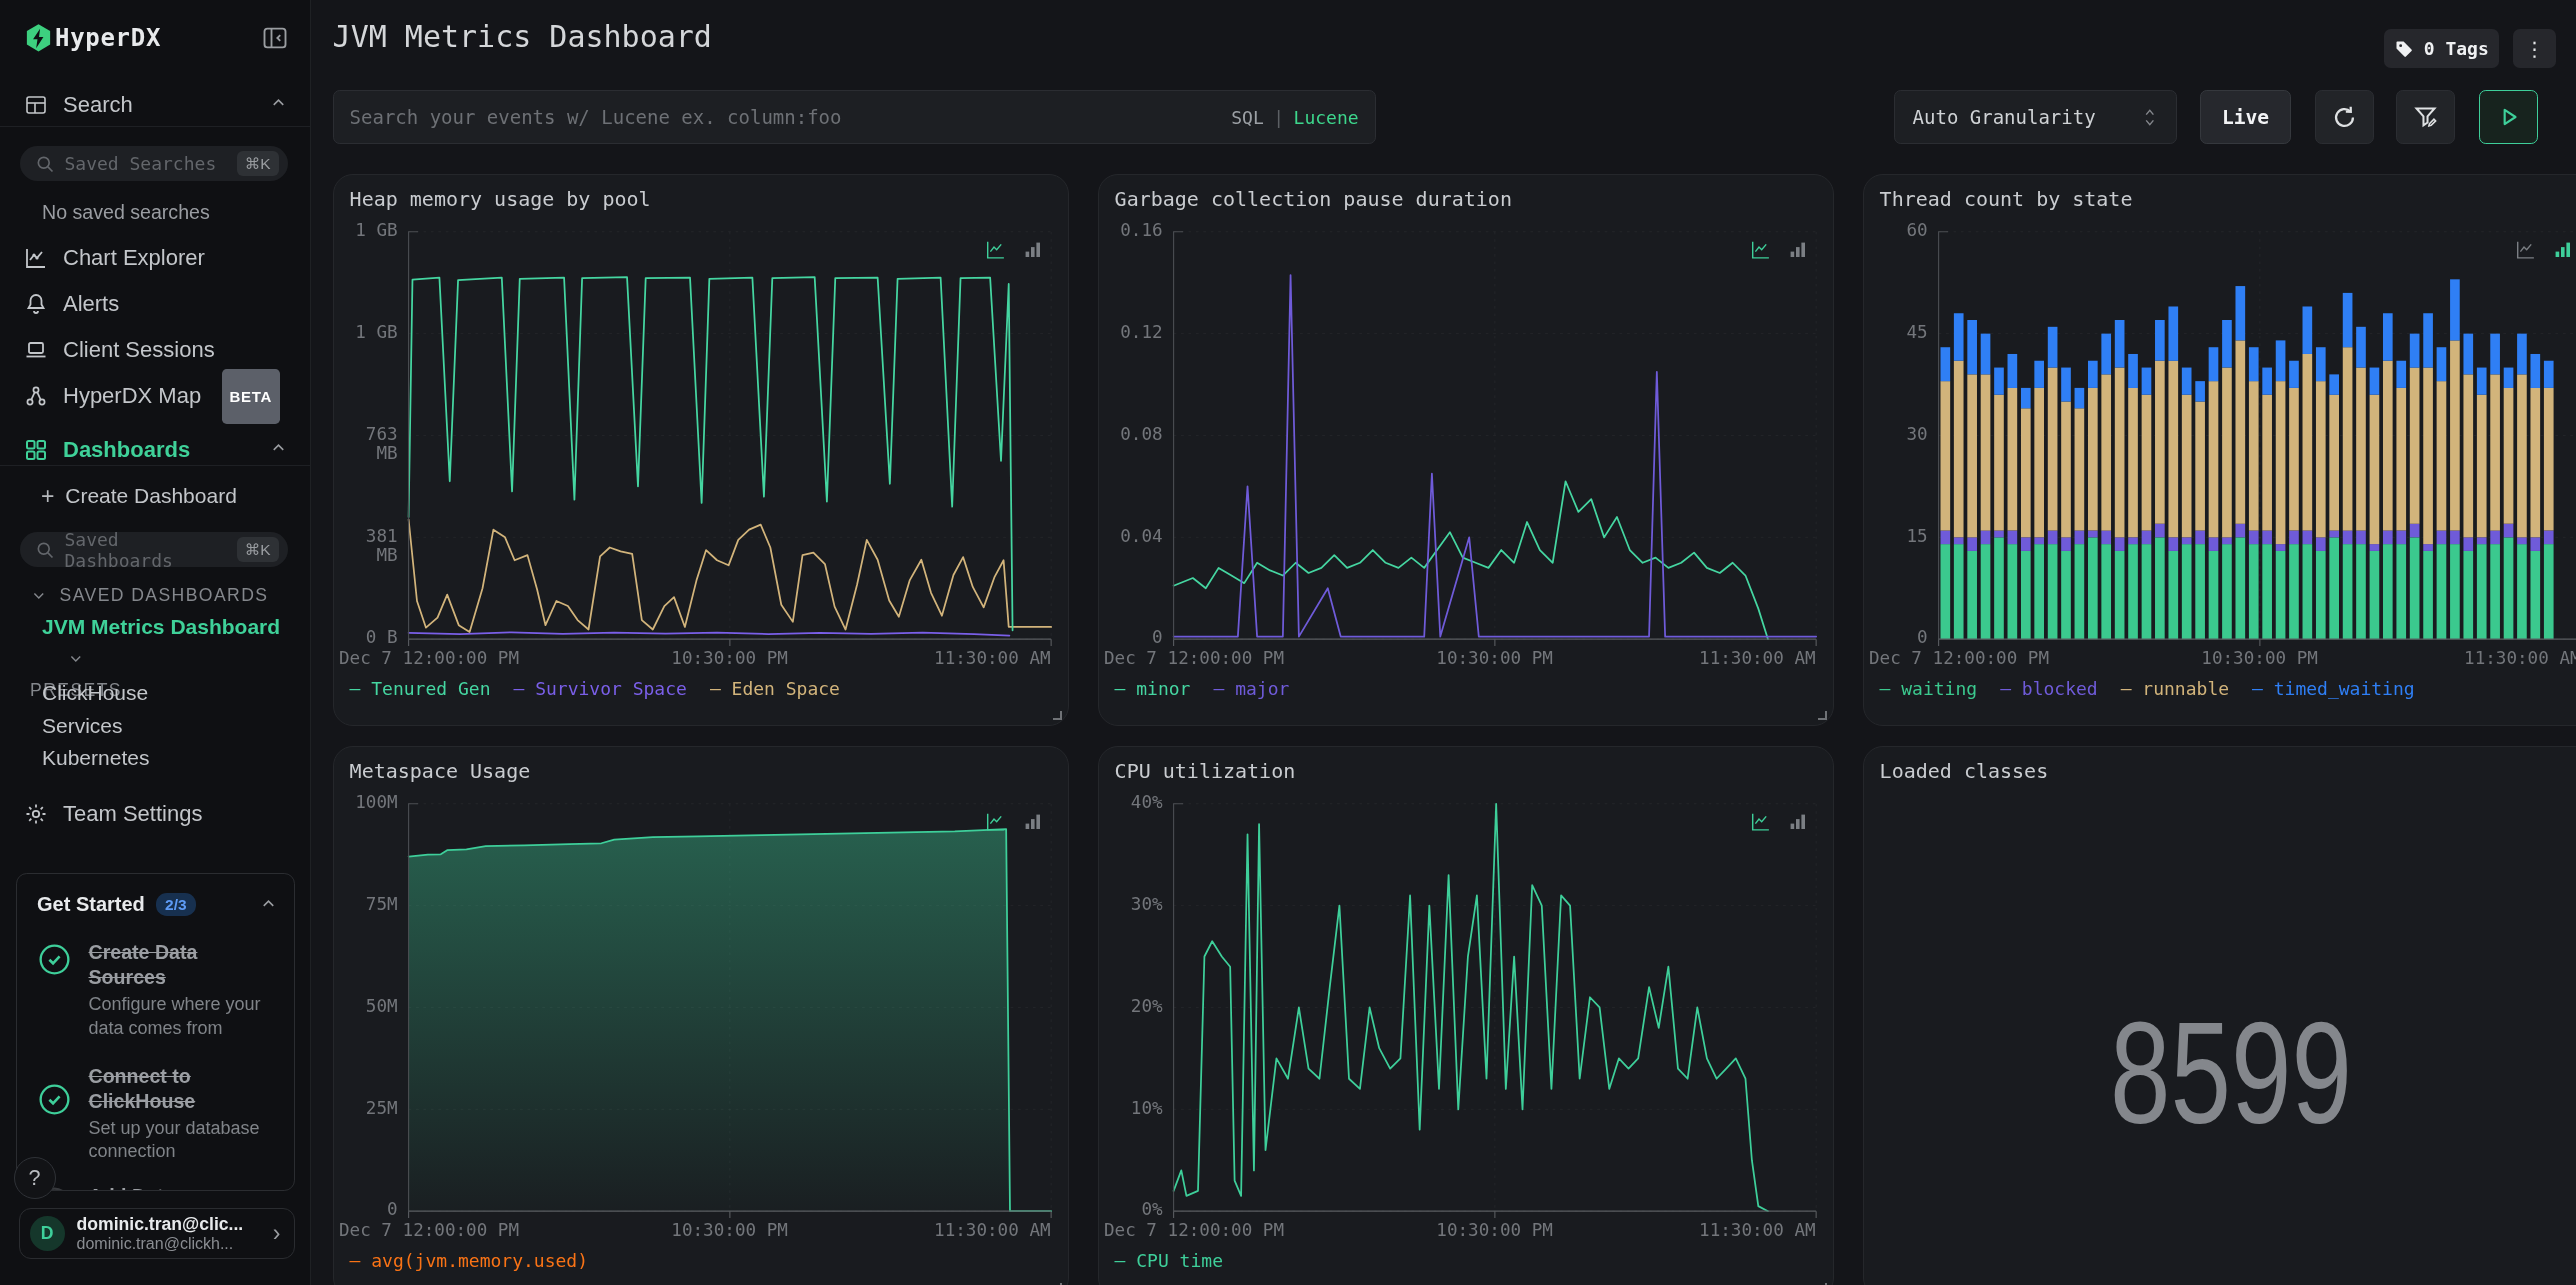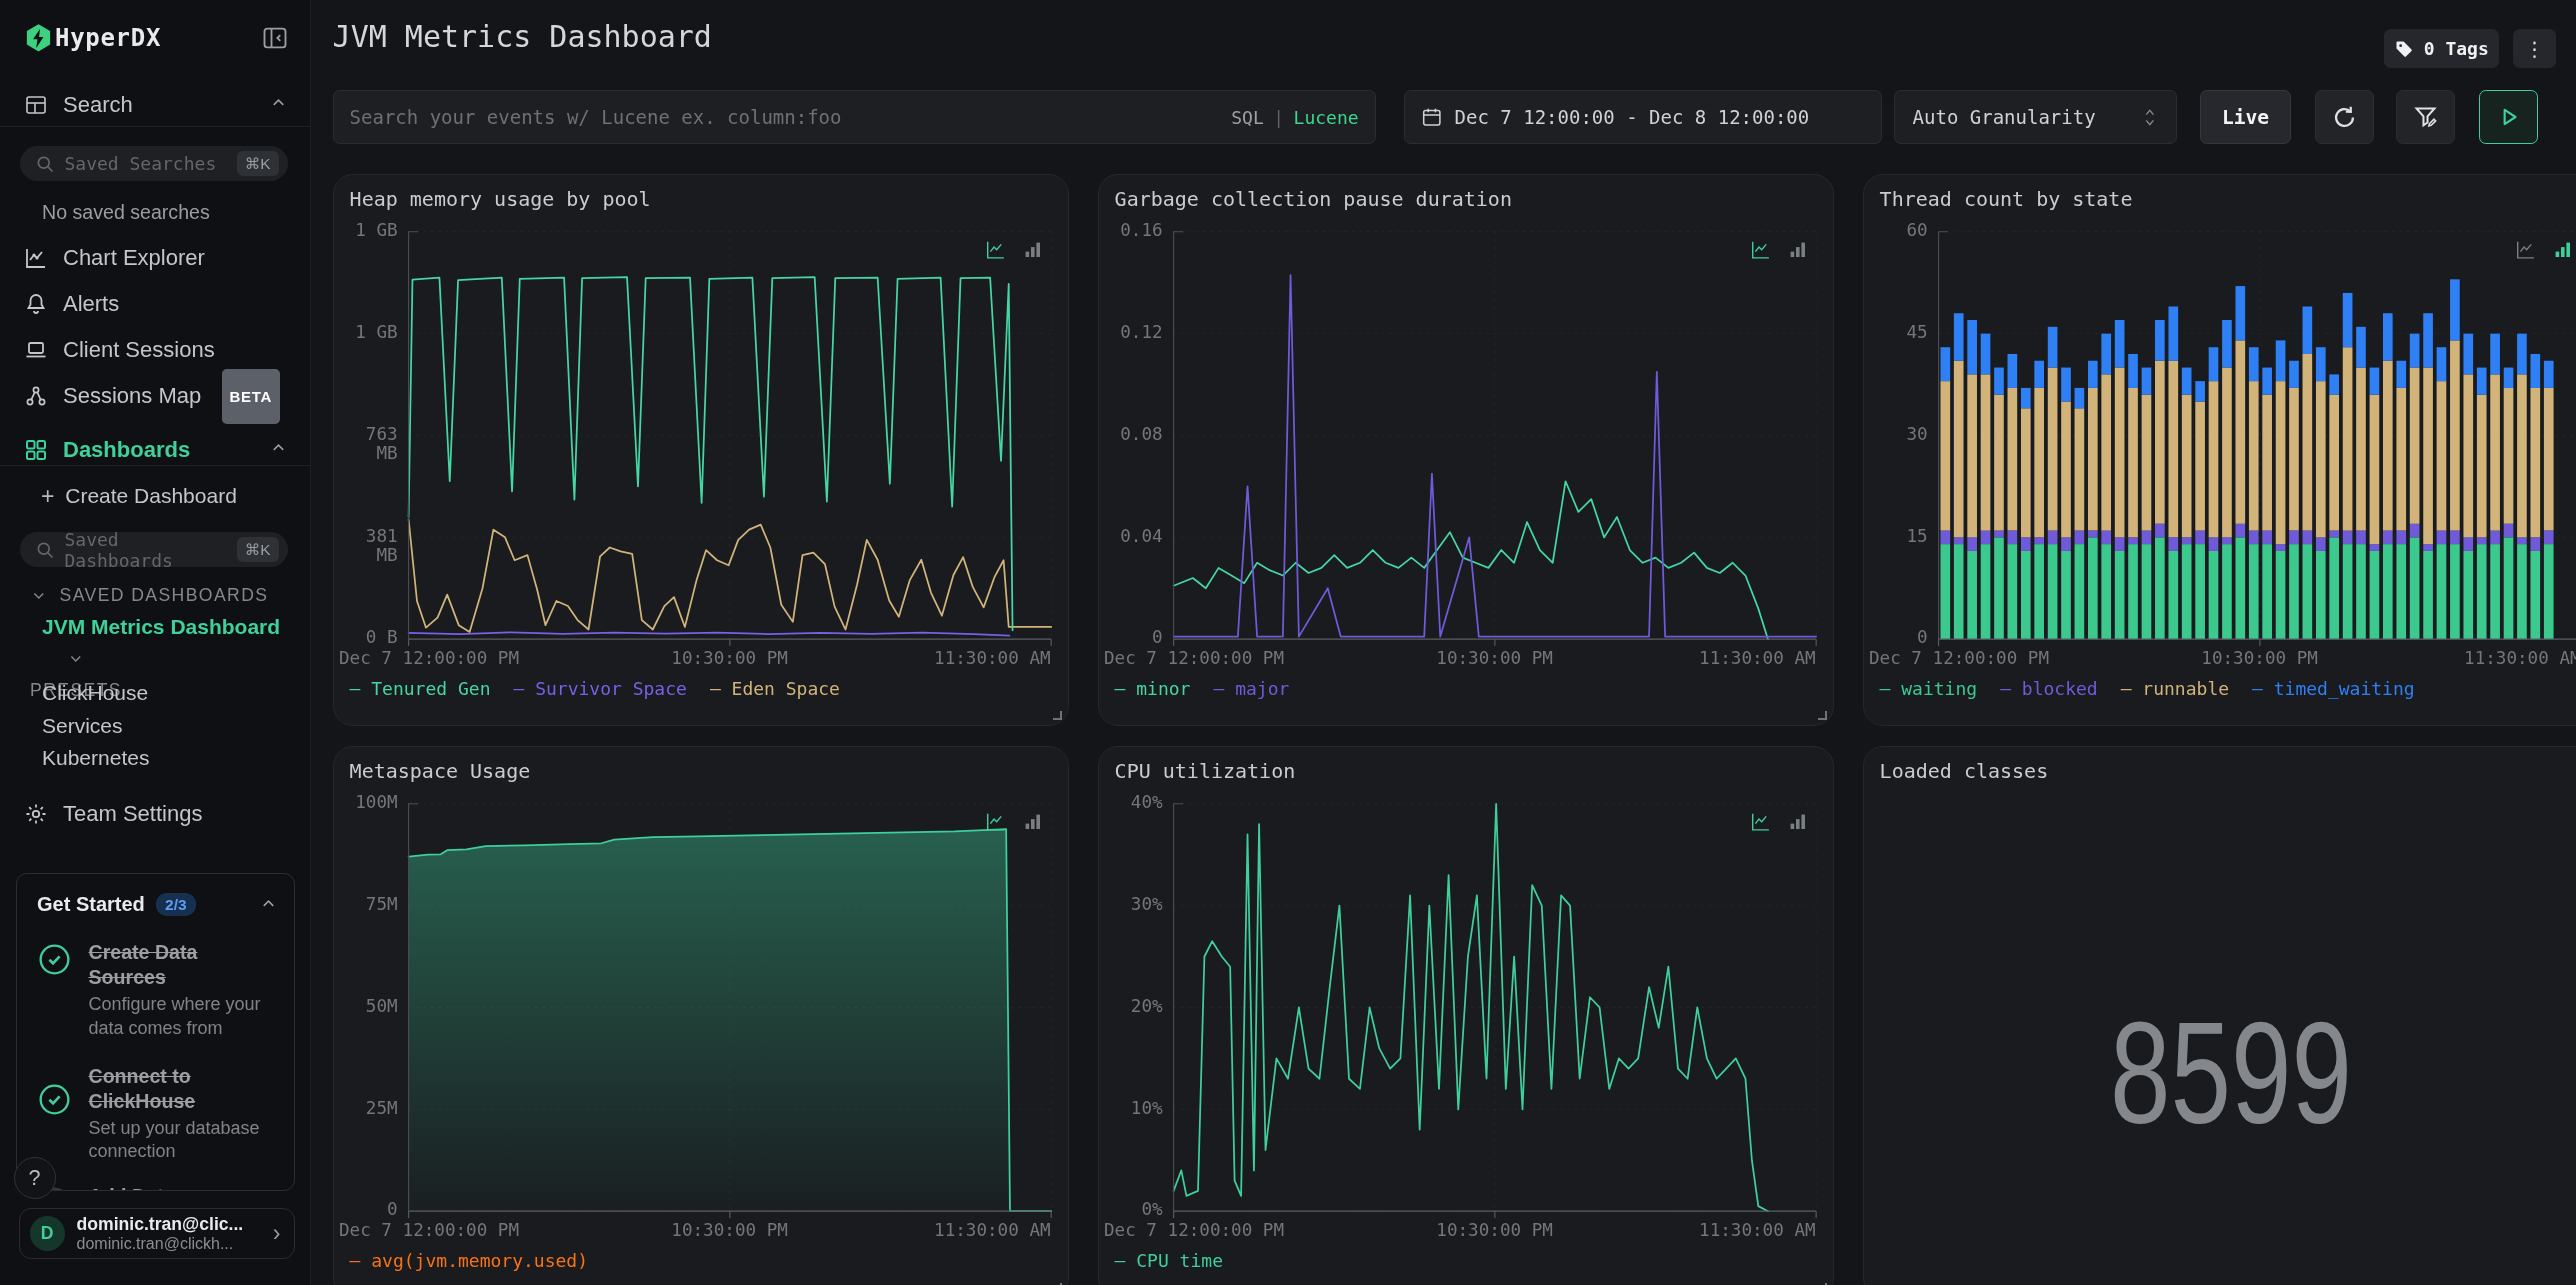--- a/index.html
+++ b/index.html
@@ -180,21 +180,21 @@
     </div>
 
     <div class="side-item" style="top:377px;">
       <svg width="24" height="24" viewBox="0 0 24 24">
           <circle cx="12" cy="6" r="2.6" fill="none" stroke="#c3c6ca" stroke-width="1.7"></circle>
           <circle cx="6" cy="18" r="2.6" fill="none" stroke="#c3c6ca" stroke-width="1.7"></circle>
           <circle cx="18" cy="18" r="2.6" fill="none" stroke="#c3c6ca" stroke-width="1.7"></circle>
           <line x1="10.8" y1="8.2" x2="7.2" y2="15.8" stroke="#c3c6ca" stroke-width="1.7"></line>
           <line x1="13.2" y1="8.2" x2="16.8" y2="15.8" stroke="#c3c6ca" stroke-width="1.7"></line>
         </svg>
-      <span class="lbl">Sessions Map</span>
+      <span class="lbl">HyperDX Map</span>
       <span class="beta-badge">BETA</span>
     </div>
 
     <div class="side-item green" style="top:423px;margin-top:8px;">
       <svg width="24" height="24" viewBox="0 0 24 24">
           <rect x="3" y="3" width="7.5" height="7.5" rx="1.5" fill="none" stroke="#3fd199" stroke-width="2"></rect>
           <rect x="13.5" y="3" width="7.5" height="7.5" rx="1.5" fill="none" stroke="#3fd199" stroke-width="2"></rect>
           <rect x="3" y="13.5" width="7.5" height="7.5" rx="1.5" fill="none" stroke="#3fd199" stroke-width="2"></rect>
           <rect x="13.5" y="13.5" width="7.5" height="7.5" rx="1.5" fill="none" stroke="#3fd199" stroke-width="2"></rect>
         </svg>
@@ -322,29 +322,20 @@
       <span>⋮</span>
     </div>
 
     <div class="ctrl search-box">
       <span class="ph">Search your events w/ Lucene ex. column:foo</span>
       <span class="lang-sql">SQL</span>
       <span class="lang-sep">|</span>
       <span class="lang-lucene">Lucene</span>
     </div>
 
-    <div class="ctrl date-box">
-      <svg width="21.6" height="21.6" viewBox="0 0 24 24">
-          <rect x="3" y="5" width="18" height="16" rx="2" fill="none" stroke="#cfd2d5" stroke-width="1.7"></rect>
-          <line x1="3" y1="10" x2="21" y2="10" stroke="#cfd2d5" stroke-width="1.7"></line>
-          <line x1="8" y1="3" x2="8" y2="7" stroke="#cfd2d5" stroke-width="1.7"></line>
-          <line x1="16" y1="3" x2="16" y2="7" stroke="#cfd2d5" stroke-width="1.7"></line>
-        </svg>
-      <span class="txt">Dec 7 12:00:00 - Dec 8 12:00:00</span>
-    </div>
 
     <div class="ctrl gran-box">
       <span class="txt">Auto Granularity</span>
       <svg width="17.6" height="23" viewBox="0 0 24 32">
           <polyline points="7 12 12 6 17 12" fill="none" stroke="#84878c" stroke-width="2"></polyline>
           <polyline points="7 20 12 26 17 20" fill="none" stroke="#84878c" stroke-width="2"></polyline>
         </svg>
     </div>
 
     <div class="ctrl live-btn">

